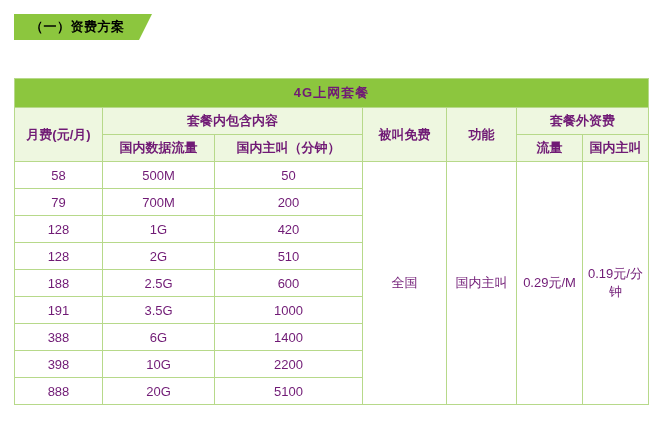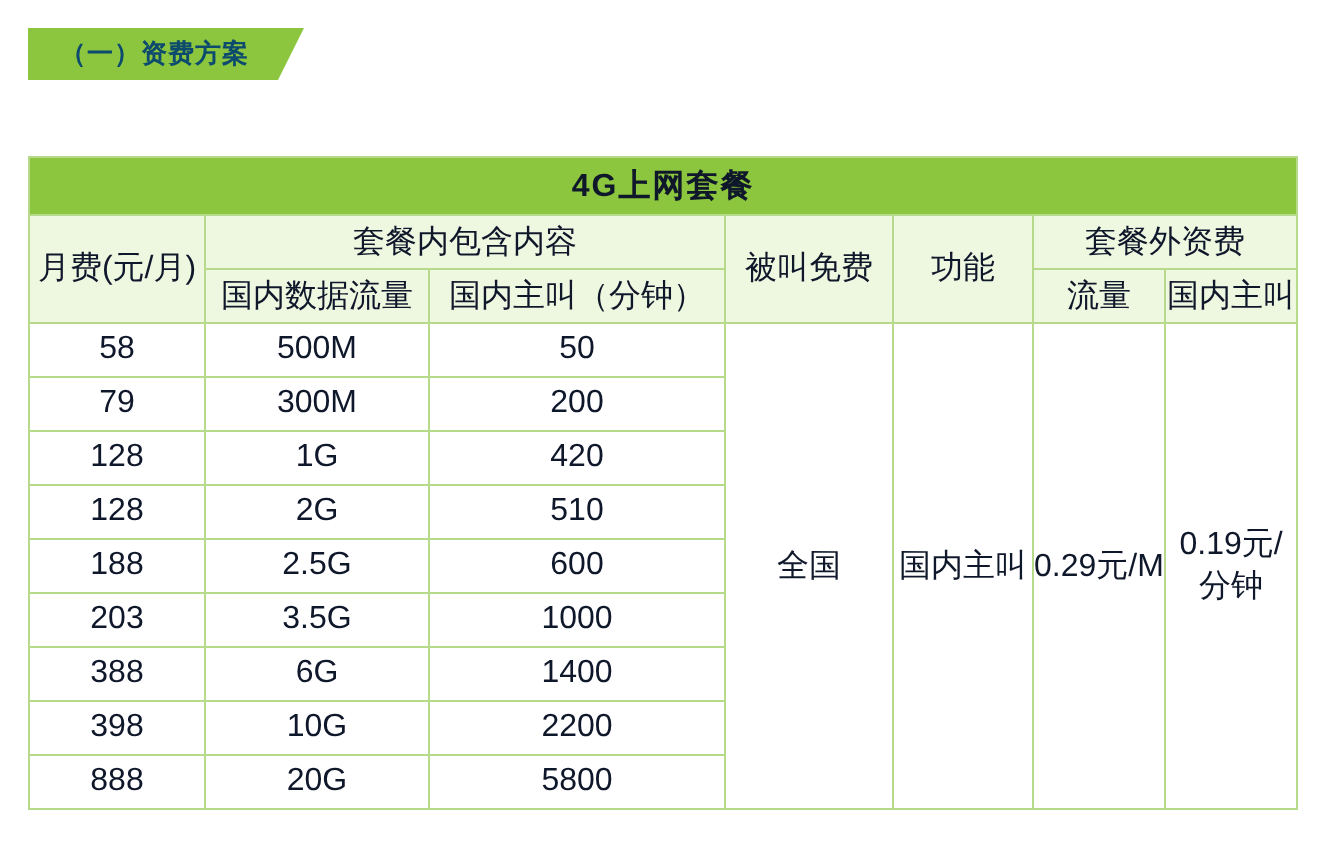--- a/index.html
+++ b/index.html
@@ -27,21 +27,21 @@
   }
   .banner-body {
     background: #8cc63e;
     height: 26px;
     display: flex;
     align-items: center;
     padding: 0 14px 0 16px;
     box-sizing: border-box;
   }
   .banner-text {
-    color: #0c4a6e;
+    color: #000000;
     font-size: 13px;
     font-weight: bold;
     letter-spacing: 0.5px;
     white-space: nowrap;
   }
   .banner-tail {
     width: 0;
     height: 0;
     border-top: 26px solid #8cc63e;
     border-right: 13px solid transparent;
@@ -56,39 +56,39 @@
   }
   table.plan {
     border-collapse: collapse;
     width: 634px;
     table-layout: fixed;
   }
   table.plan th, table.plan td {
     border: 1px solid #b7d98a;
     text-align: center;
     vertical-align: middle;
-    font-size: 16px;
-    color: #0f172a;
+    font-size: 13px;
+    color: #701a75;
     padding: 0;
   }
   .title-row th {
     background: #8cc63e;
     color: #ffffff;
     font-size: 14px;
     font-weight: bold;
     height: 28px;
     letter-spacing: 1px;
     border: 1px solid #8cc63e;
   }
   .head-cell {
     background: #eef7e0;
     font-size: 12px;
     color: #3f4a2e;
     height: 26px;
-    font-weight: normal;
+    font-weight: bold;
   }
   .head-cell.tall {
     height: 52px;
   }
   td.body-cell {
     background: #ffffff;
     height: 26px;
     font-size: 12px;
   }
   td.merged {
@@ -147,53 +147,53 @@
         <td class="body-cell">58</td>
         <td class="body-cell">500M</td>
         <td class="body-cell">50</td>
         <td class="merged" rowspan="9">全国</td>
         <td class="merged" rowspan="9">国内主叫</td>
         <td class="merged" rowspan="9">0.29元/M</td>
         <td class="merged" rowspan="9">0.19元/分钟</td>
       </tr>
       <tr>
         <td class="body-cell">79</td>
-        <td class="body-cell">300M</td>
+        <td class="body-cell">700M</td>
         <td class="body-cell">200</td>
       </tr>
       <tr>
         <td class="body-cell">128</td>
         <td class="body-cell">1G</td>
         <td class="body-cell">420</td>
       </tr>
       <tr>
         <td class="body-cell">128</td>
         <td class="body-cell">2G</td>
         <td class="body-cell">510</td>
       </tr>
       <tr>
         <td class="body-cell">188</td>
         <td class="body-cell">2.5G</td>
         <td class="body-cell">600</td>
       </tr>
       <tr>
-        <td class="body-cell">203</td>
+        <td class="body-cell">191</td>
         <td class="body-cell">3.5G</td>
         <td class="body-cell">1000</td>
       </tr>
       <tr>
         <td class="body-cell">388</td>
         <td class="body-cell">6G</td>
         <td class="body-cell">1400</td>
       </tr>
       <tr>
         <td class="body-cell">398</td>
         <td class="body-cell">10G</td>
         <td class="body-cell">2200</td>
       </tr>
       <tr>
         <td class="body-cell">888</td>
         <td class="body-cell">20G</td>
-        <td class="body-cell">5800</td>
+        <td class="body-cell">5100</td>
       </tr>
     </tbody>
   </table>
 </div>
 
 </body></html>

